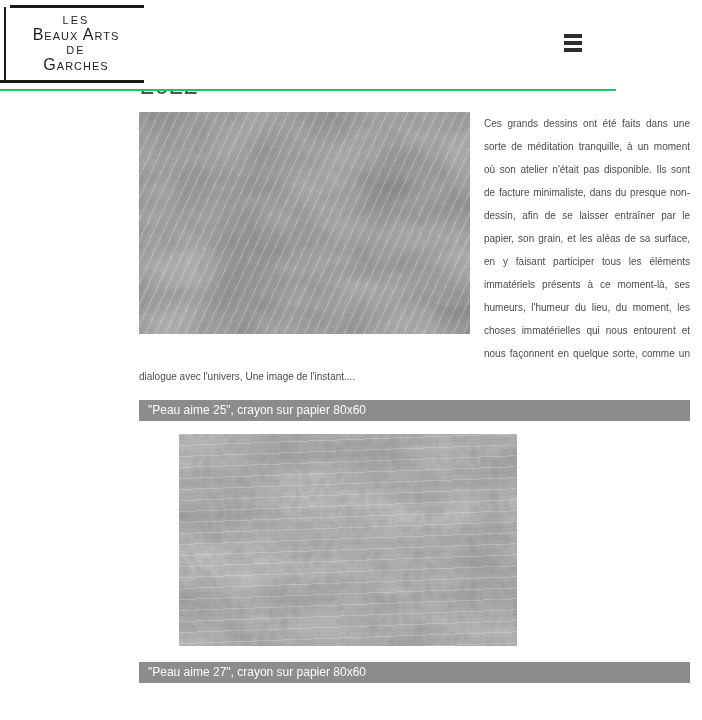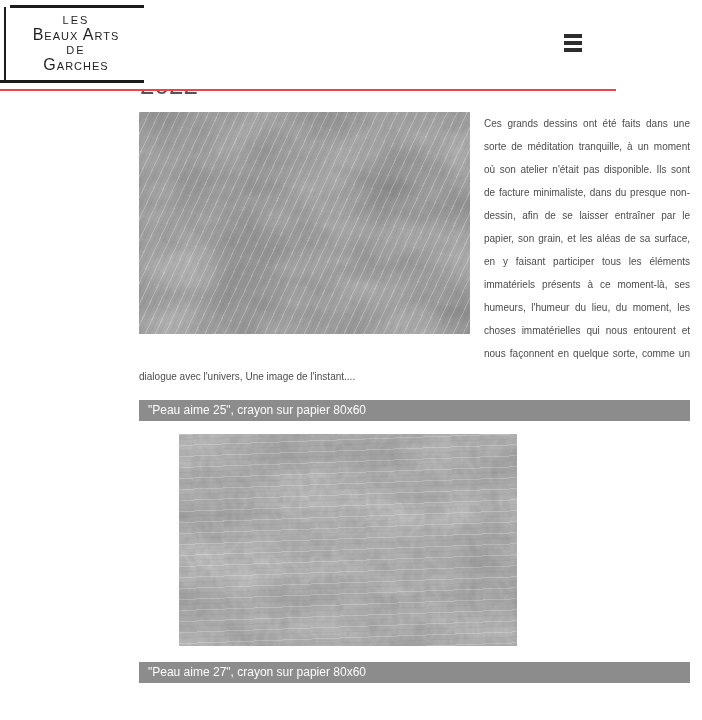--- a/index.html
+++ b/index.html
@@ -6,21 +6,21 @@
   body{
     width:702px;height:720px;position:relative;overflow:hidden;
     background:#ffffff;
     font-family:"Liberation Sans", sans-serif;
     -webkit-font-smoothing:antialiased;
   }
 
   
   .site-header{
     position:absolute;top:0;left:0;width:616px;height:89px;
-    background:#ffffff;border-bottom:2px solid #ef4444;z-index:10;
+    background:#ffffff;border-bottom:2px solid #22c55e;z-index:10;
   }
   .logo{
     position:absolute;top:5px;left:0;width:144px;height:78px;cursor:pointer;
   }
   .logo .rule-top{position:absolute;top:0;left:10px;width:134px;height:3px;background:#1b1b1b;}
   .logo .rule-bottom{position:absolute;bottom:0;left:0;width:144px;height:3px;background:#1b1b1b;}
   .logo .rule-left{position:absolute;top:2px;left:4px;width:2px;height:74px;background:#1b1b1b;}
   .logo-text{
     position:absolute;top:6px;left:10px;right:2px;bottom:6px;
     display:flex;flex-direction:column;justify-content:center;align-items:center;

